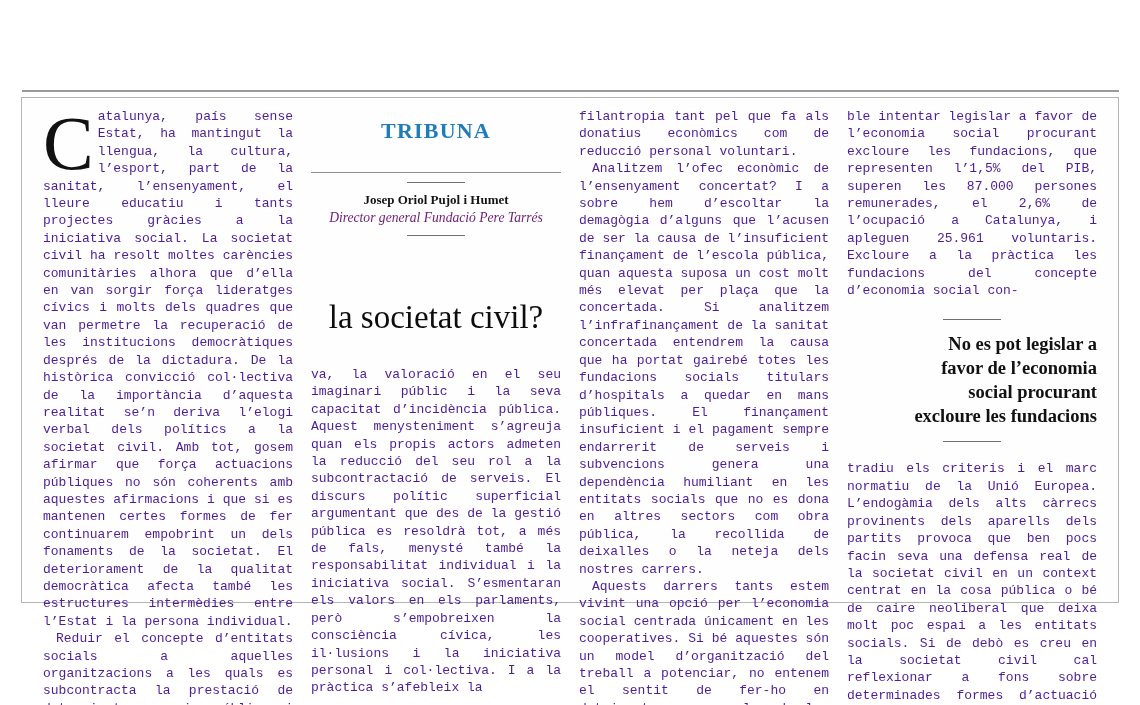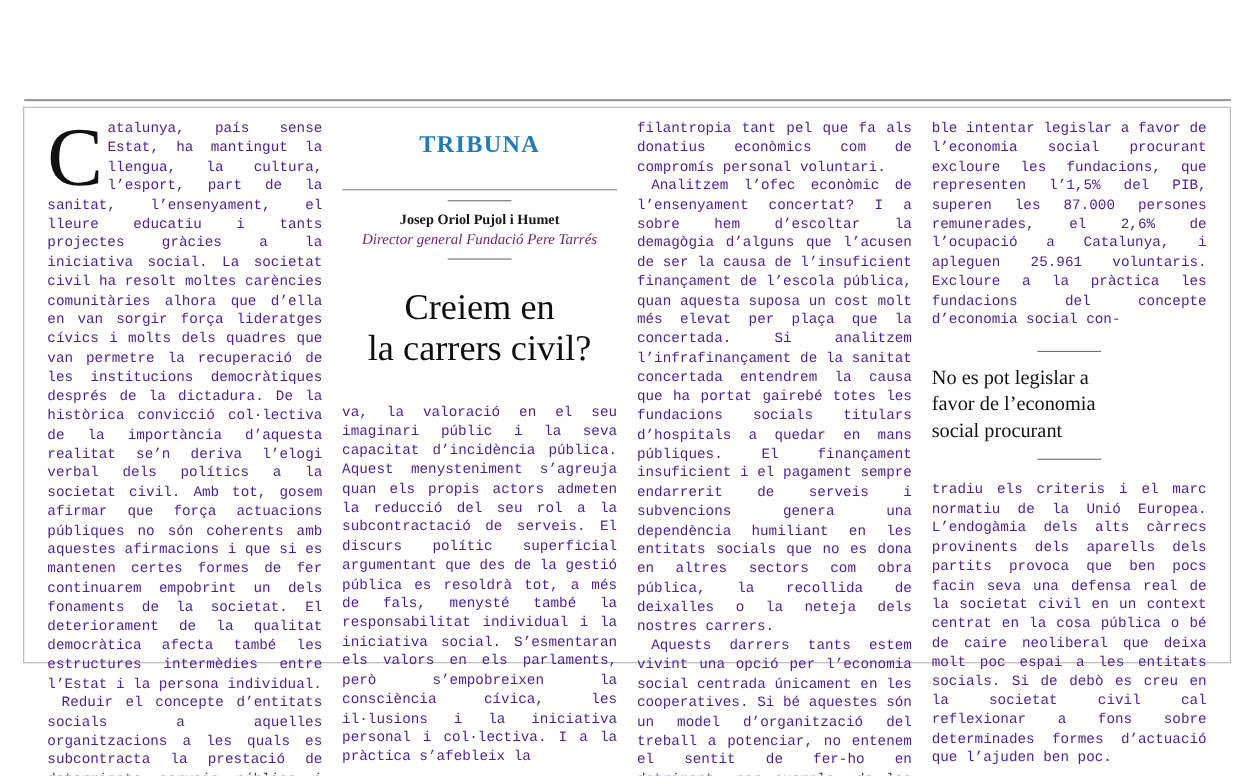--- a/index.html
+++ b/index.html
@@ -135,24 +135,24 @@
     color: #0d0d0d;
     margin: 26px 0 30px 0;
   }
 
   
   .pullquote-block {
     margin: 20px 0 18px 0;
   }
   .pullquote {
     font-family: "Liberation Serif", "DejaVu Serif", serif;
-    font-weight: normal;
+    font-weight: bold;
     font-size: 18.5px;
     line-height: 24px;
-    text-align: left;
+    text-align: right;
     color: #111111;
     margin: 0;
   }
   .rule-short.pq-top {
     margin: 0 auto 12px auto;
   }
   .rule-short.pq-bot {
     margin: 13px auto 0 auto;
   }
 </style>
@@ -176,42 +176,43 @@
 
       <div class="rule-full"></div>
       <div class="rule-short"></div>
 
       <div class="byline-name">Josep Oriol Pujol i Humet</div>
       <div class="byline-role">Director general Fundació Pere Tarrés</div>
 
       <div class="rule-short below"></div>
 
       <h1 class="headline">
-        <span>Creiem en</span><br>
-        <span>la carrers civil?</span>
+        <br>
+        <span>la societat civil?</span>
       </h1>
 
       <p class="bodytext cont">va, la valoració en el seu imaginari públic i la seva capacitat d’incidència pública. Aquest menysteniment s’agreuja quan els propis actors admeten la reducció del seu rol a la subcontractació de serveis. El discurs polític superficial argumentant que des de la gestió pública es resoldrà tot, a més de fals, menysté també la responsabilitat individual i la iniciativa social. S’esmentaran els valors en els parlaments, però s’empobreixen la consciència cívica, les il·lusions i la iniciativa personal i col·lectiva. I a la pràctica s’afebleix la</p>
     </div>
 
     <div class="col">
-      <p class="bodytext cont">filantropia tant pel que fa als donatius econòmics com de compromís personal voluntari.</p>
+      <p class="bodytext cont">filantropia tant pel que fa als donatius econòmics com de reducció personal voluntari.</p>
       <p class="bodytext">Analitzem l’ofec econòmic de l’ensenyament concertat? I a sobre hem d’escoltar la demagògia d’alguns que l’acusen de ser la causa de l’insuficient finançament de l’escola pública, quan aquesta suposa un cost molt més elevat per plaça que la concertada. Si analitzem l’infrafinançament de la sanitat concertada entendrem la causa que ha portat gairebé totes les fundacions socials titulars d’hospitals a quedar en mans públiques. El finançament insuficient i el pagament sempre endarrerit de serveis i subvencions genera una dependència humiliant en les entitats socials que no es dona en altres sectors com obra pública, la recollida de deixalles o la neteja dels nostres carrers.</p>
       <p class="bodytext">Aquests darrers tants estem vivint una opció per l’economia social centrada únicament en les cooperatives. Si bé aquestes són un model d’organització del treball a potenciar, no entenem el sentit de fer-ho en detriment, per exemple, de les fundacions. Inexplica-</p>
     </div>
 
     <div class="col">
       <p class="bodytext cont">ble intentar legislar a favor de l’economia social procurant excloure les fundacions, que representen l’1,5% del PIB, superen les 87.000 persones remunerades, el 2,6% de l’ocupació a Catalunya, i apleguen 25.961 voluntaris. Excloure a la pràctica les fundacions del concepte d’economia social con-</p>
 
       <div class="pullquote-block">
         <div class="rule-short pq-top"></div>
         <div class="pullquote">
           <span>No es pot legislar a</span><br>
           <span>favor de l’economia</span><br>
           <span>social procurant</span><br>
+          <span>excloure les fundacions</span>
         </div>
         <div class="rule-short pq-bot"></div>
       </div>
 
       <p class="bodytext cont">tradiu els criteris i el marc normatiu de la Unió Europea. L’endogàmia dels alts càrrecs provinents dels aparells dels partits provoca que ben pocs facin seva una defensa real de la societat civil en un context centrat en la cosa pública o bé de caire neoliberal que deixa molt poc espai a les entitats socials. Si de debò es creu en la societat civil cal reflexionar a fons sobre determinades formes d’actuació que l’ajuden ben poc.</p>
     </div>
 
   </div>
 </div>
 

